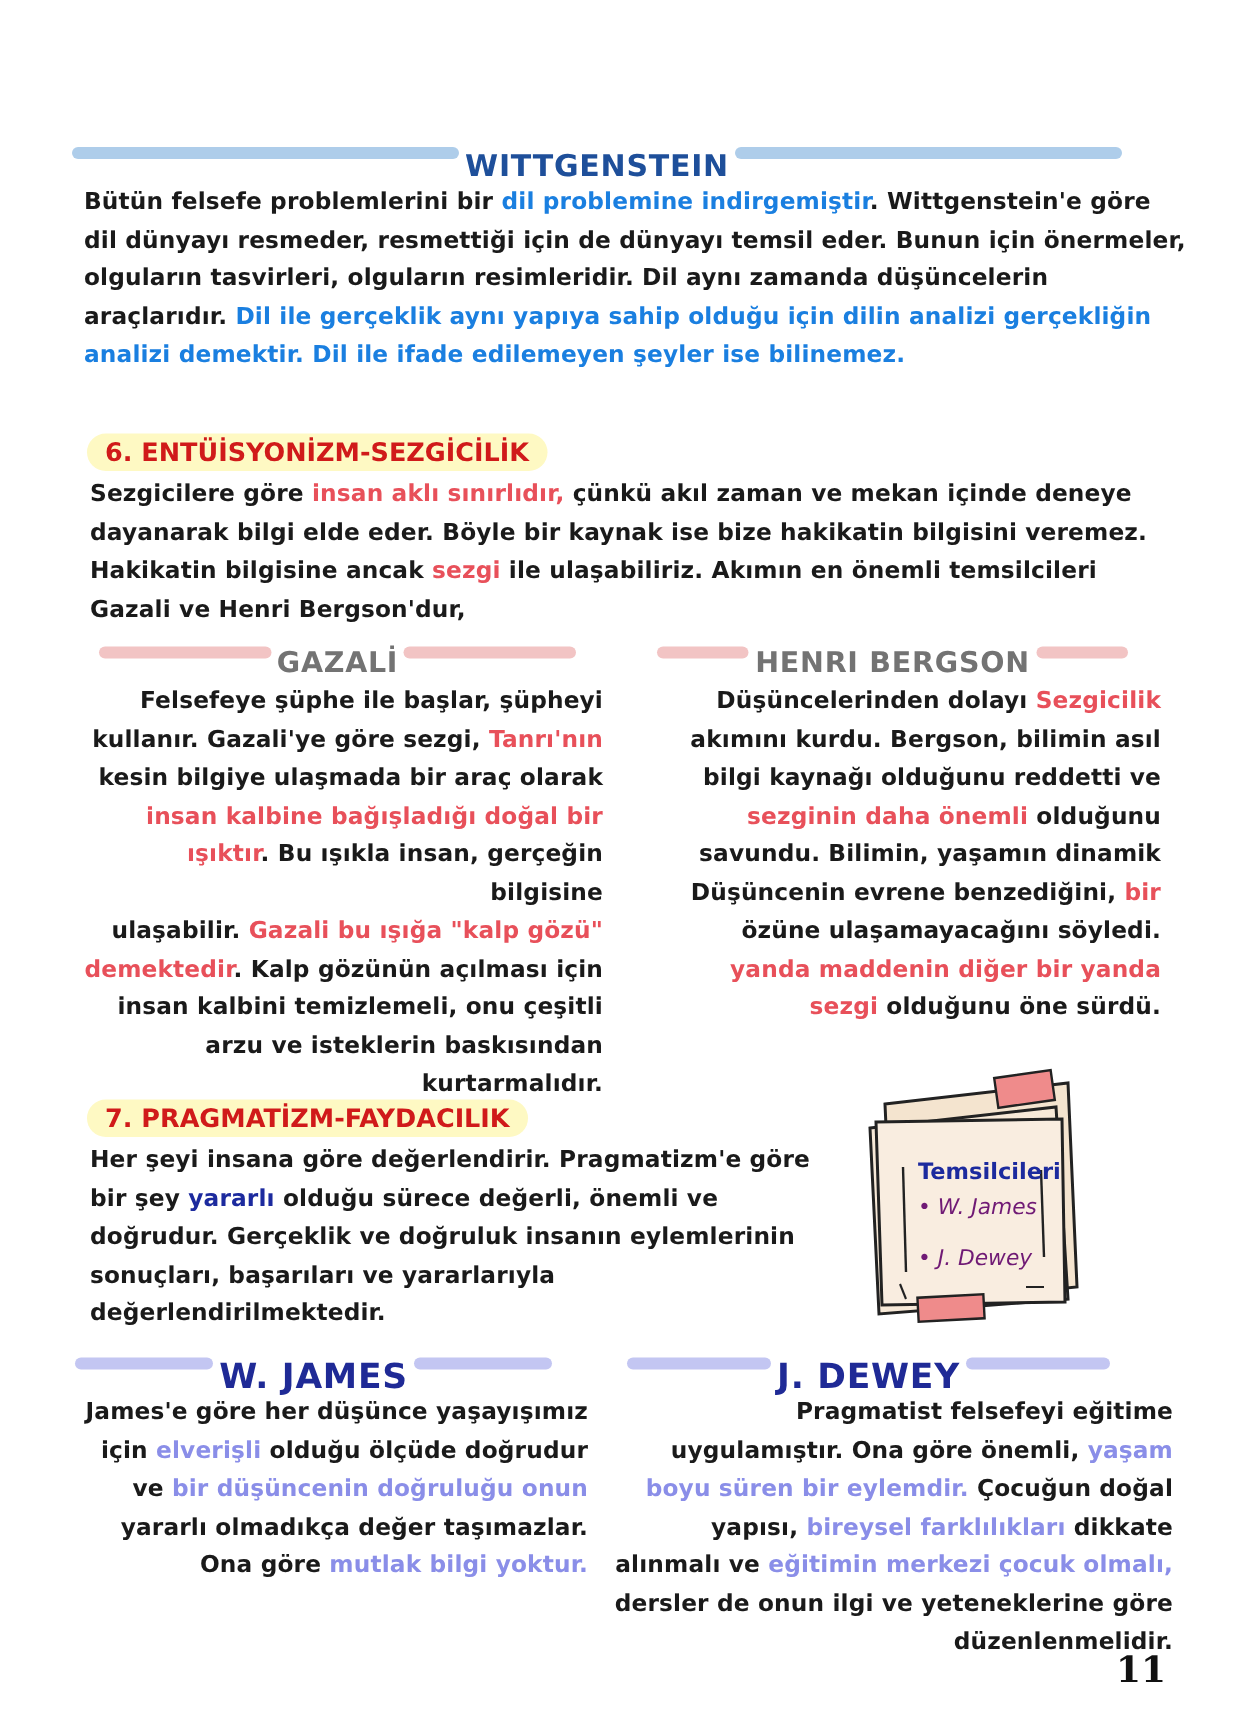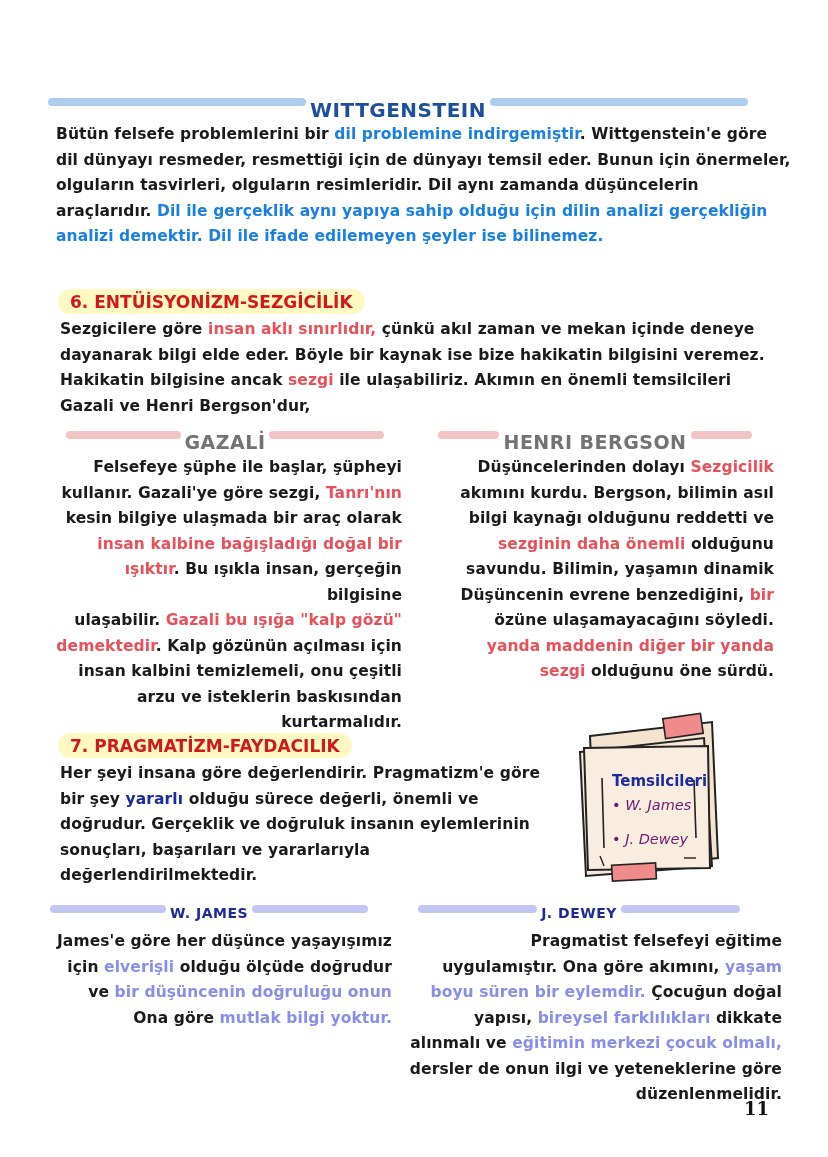--- a/index.html
+++ b/index.html
@@ -14,24 +14,24 @@
   .hl-lav { color:#8a8ee8; }
   
   .bar-title { display:flex; align-items:flex-start; }
   .bar { height:8px; border-radius:4px; flex:1; }
   .bar-blue { background:#aecdea; }
   .bar-pink { background:#f2c4c4; }
   .bar-lav { background:#c3c6f2; }
   .bar-label { font-weight:bold; padding:0 4px; white-space:nowrap; }
   .t-wit { color:#1e4f9a; font-size:20px; letter-spacing:0.5px; }
   .t-red { color:#737373; font-size:19px; letter-spacing:0.5px; }
-  .t-navy { color:#1f2a96; font-size:14px; letter-spacing:0.5px; }
+  .t-navy { color:#1f2a96; font-size:23px; letter-spacing:0.5px; }
   .pill { background:#fef9c3; border-radius:14px; padding:3px 12px 2px 12px;
           color:#d01a1a; font-weight:bold; font-size:17px; display:inline-block; }
-  .page-num { font-family:"DejaVu Serif", serif; font-weight:bold; font-size:18px; color:#111; }
+  .page-num { font-family:"DejaVu Serif", serif; font-weight:bold; font-size:24px; color:#111; }
 </style>
 </head>
 <body>
 
 <div class="abs bar-title" style="left:48px; top:98px; width:700px;">
   <div class="bar bar-blue"></div>
   <div class="bar-label t-wit">WITTGENSTEIN</div>
   <div class="bar bar-blue"></div>
 </div>
 <div class="abs txt" style="left:56px; top:122px; width:740px;">
@@ -119,31 +119,32 @@
 
 <div class="abs bar-title" style="left:50px; top:905px; width:318px;">
   <div class="bar bar-lav"></div>
   <div class="bar-label t-navy">W. JAMES</div>
   <div class="bar bar-lav"></div>
 </div>
 <div class="abs txt center" style="left:40px; top:929px; width:352px;">
     <div><span>James'e göre her düşünce yaşayışımız</span></div>
     <div><span>için </span><span class="hl-lav">elverişli</span><span> olduğu ölçüde doğrudur</span></div>
     <div><span>ve </span><span class="hl-lav">bir düşüncenin doğruluğu onun</span></div>
+    <div><span>yararlı olmadıkça değer taşımazlar.</span></div>
     <div><span>Ona göre </span><span class="hl-lav">mutlak bilgi yoktur.</span></div>
   </div>
 
 <div class="abs bar-title" style="left:418px; top:905px; width:322px;">
   <div class="bar bar-lav"></div>
   <div class="bar-label t-navy">J. DEWEY</div>
   <div class="bar bar-lav"></div>
 </div>
 <div class="abs txt center" style="left:396px; top:929px; width:386px;">
     <div><span>Pragmatist felsefeyi eğitime</span></div>
-    <div><span>uygulamıştır. Ona göre akımını, </span><span class="hl-lav">yaşam</span></div>
+    <div><span>uygulamıştır. Ona göre önemli, </span><span class="hl-lav">yaşam</span></div>
     <div><span class="hl-lav">boyu süren bir eylemdir.</span><span> Çocuğun doğal</span></div>
     <div><span>yapısı, </span><span class="hl-lav">bireysel farklılıkları</span><span> dikkate</span></div>
     <div><span>alınmalı ve </span><span class="hl-lav">eğitimin merkezi çocuk olmalı,</span></div>
     <div><span>dersler de onun ilgi ve yeteneklerine göre</span></div>
     <div><span>düzenlenmelidir.</span></div>
   </div>
 
 <div class="abs page-num" style="left:744px; top:1098px;">11</div>
 
 </body></html>

